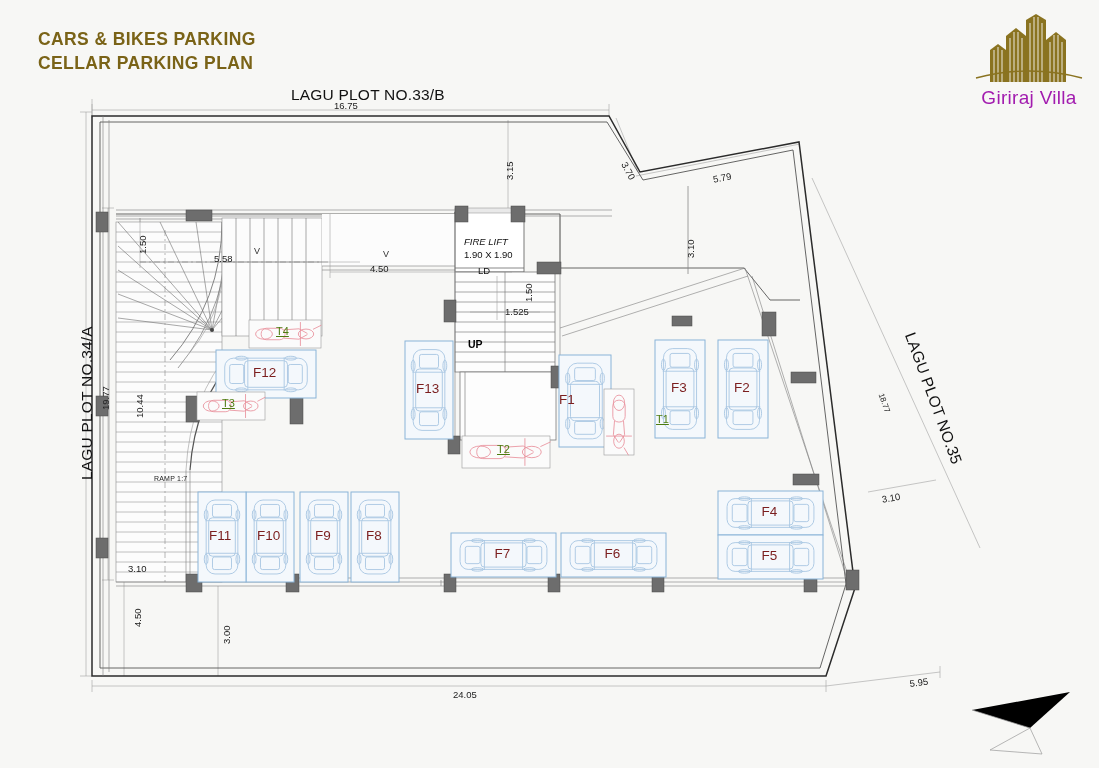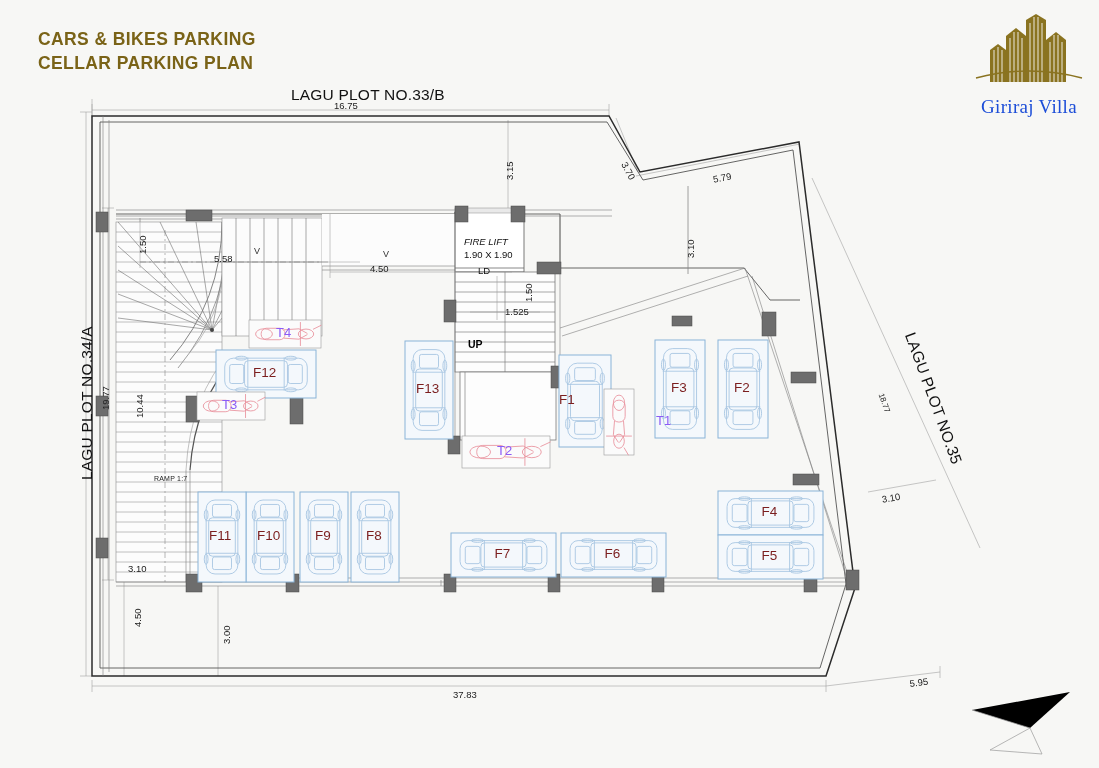--- a/index.html
+++ b/index.html
@@ -10,34 +10,34 @@
   #stage{position:absolute;left:0;top:0;width:1099px;height:768px;}
   #drawing{position:absolute;left:0;top:0;width:1099px;height:768px;}
 
   .title-block{position:absolute;left:38px;top:28px;}
   .title-block .t-line{
      font-size:17.5px;font-weight:bold;letter-spacing:0.4px;
      color:#7a6317;line-height:1.35;white-space:nowrap;}
 
   .logo{position:absolute;left:968px;top:14px;width:122px;height:92px;
         text-align:center;}
-  .logo-name{font-family:Liberation Serif, serif;font-size:19px;
-        color:#1d4ed8;letter-spacing:0.3px;margin-top:10px;}
+  .logo-name{font-family:Liberation Sans, sans-serif;font-size:19px;
+        color:#a21caf;letter-spacing:0.3px;margin-top:1px;}
 
   .lbl{position:absolute;white-space:nowrap;font-family:"Liberation Sans",sans-serif;}
   .plot-label{font-size:15.5px;color:#111;letter-spacing:0.2px;}
   .road-label{font-size:19.5px;color:#111;letter-spacing:0.3px;}
   .dim{font-size:9.5px;color:#222;}
   .dim-sm{font-size:8px;color:#222;}
   .room-txt{font-size:9.5px;color:#111;}
   .updown{font-size:10.5px;font-weight:bold;color:#000;}
   .vtxt{font-size:9px;color:#333;}
   .ramp-txt{font-size:7px;color:#222;letter-spacing:0.2px;}
   .car-lbl{font-size:13.5px;color:#7b1e1e;font-weight:400;}
-  .bike-lbl{font-size:13px;color:#8b5cf6;font-weight:400;}
+  .bike-lbl{font-size:11px;color:#4d7c0f;font-weight:400;text-decoration:underline;}
   .rot90{transform:rotate(-90deg);transform-origin:0 0;}
 </style>
 </head>
 <body>
 
 <div id="stage">
 
   <div class="title-block">
     <div class="t-line">CARS &amp; BIKES PARKING</div>
     <div class="t-line">CELLAR PARKING PLAN</div>
@@ -618,21 +618,21 @@
   <div class="lbl dim rot90" style="left:134px;top:418px;">10.44</div>
   <div class="lbl dim rot90" style="left:137px;top:254px;">1.50</div>
   <div class="lbl dim" style="left:214px;top:253px;">5.58</div>
   <div class="lbl dim" style="left:370px;top:263px;">4.50</div>
   <div class="lbl dim rot90" style="left:523px;top:302px;">1.50</div>
   <div class="lbl dim" style="left:505px;top:306px;">1.525</div>
 
   <div class="lbl dim" style="left:128px;top:563px;">3.10</div>
   <div class="lbl dim rot90" style="left:132px;top:627px;">4.50</div>
   <div class="lbl dim rot90" style="left:221px;top:644px;">3.00</div>
-  <div class="lbl dim" style="left:453px;top:689px;">37.83</div>
+  <div class="lbl dim" style="left:453px;top:689px;">24.05</div>
   <div class="lbl dim" style="left:909px;top:678px;transform:rotate(-7deg);transform-origin:0 0;">5.95</div>
   <div class="lbl dim-sm" style="left:885px;top:392px;transform:rotate(70deg);transform-origin:0 0;">18.77</div>
   <div class="lbl dim" style="left:881px;top:494px;transform:rotate(-10deg);transform-origin:0 0;">3.10</div>
 
   <div class="lbl room-txt" style="left:464px;top:236px;font-style:italic;">FIRE LIFT</div>
   <div class="lbl room-txt" style="left:464px;top:249px;">1.90 X 1.90</div>
   <div class="lbl room-txt" style="left:478px;top:265px;">LD</div>
   <div class="lbl updown" style="left:468px;top:329px;margin-top:9px;">UP</div>
   <div class="lbl ramp-txt" style="left:154px;top:475px;">RAMP 1:7</div>
   <div class="lbl vtxt" style="left:254px;top:246px;">V</div>

